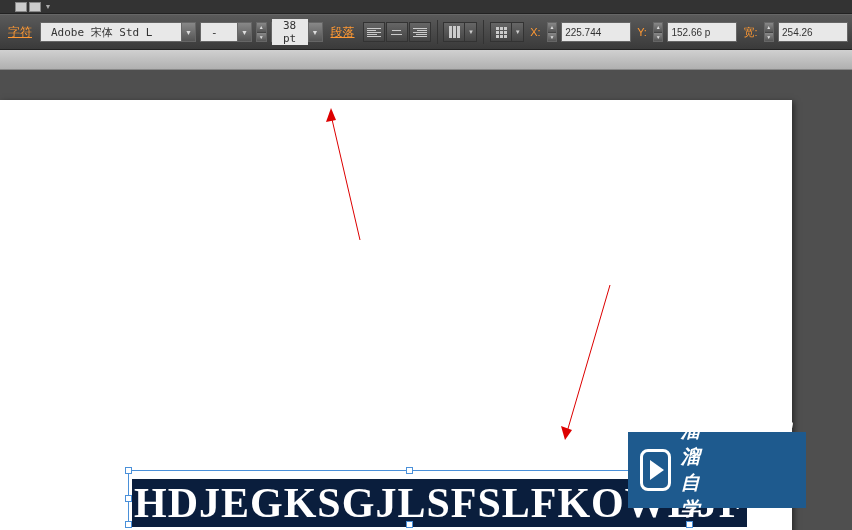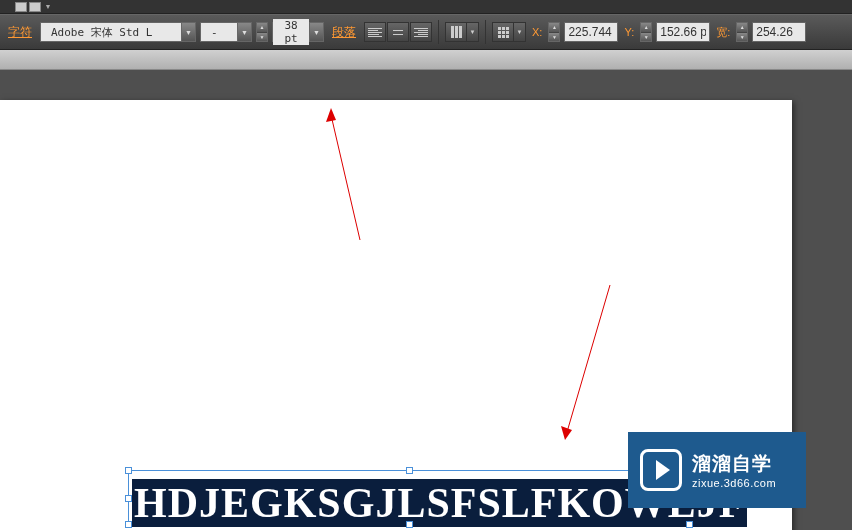--- a/index.html
+++ b/index.html
@@ -175,25 +175,25 @@
       color: #ccc;
       font-size: 6px;
       cursor: pointer;
     }
     .coord-label {
       color: #ff9933;
       font-size: 11px;
       padding: 0 2px;
     }
     .coord-input {
-      width: 54px;
+      width: 70px;
       height: 20px;
       background: #e8e8e8;
       border: 1px solid #666;
-      font-size: 12px;
+      font-size: 10px;
       color: #333;
       padding: 0 3px;
       text-align: left;
     }
     .divider {
       width: 1px;
       height: 24px;
       background: #333;
       margin: 0 2px;
     }
@@ -300,22 +300,23 @@
     .play-triangle {
       width: 0;
       height: 0;
       border-left: 14px solid white;
       border-top: 10px solid transparent;
       border-bottom: 10px solid transparent;
       margin-left: 3px;
     }
     .watermark-text {
       display: flex;
-      flex-direction: column;
+      flex-direction: row;
       color: white;
+      font-style: italic;
     }
     .watermark-title {
       font-size: 19px;
       font-weight: bold;
       letter-spacing: 1px;
     }
     .watermark-url {
       font-size: 11px;
       letter-spacing: 0.5px;
     }

